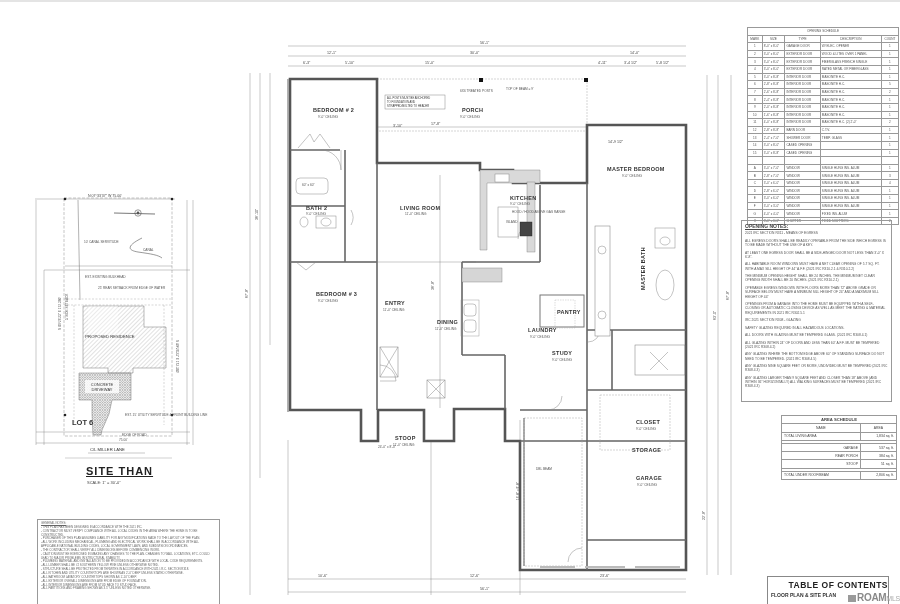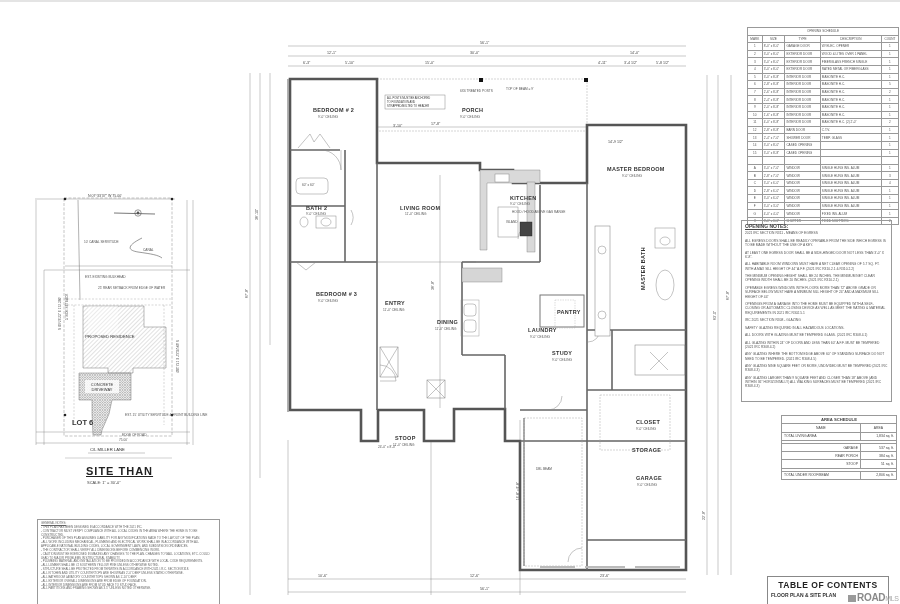--- a/index.html
+++ b/index.html
@@ -23,21 +23,21 @@
   .sched th{font-weight:normal;}
   .sched .title{text-align:center;}
   .notes{position:absolute;left:741px;top:220px;width:151px;height:182px;border:1px solid #999;padding:3px 3px;box-sizing:border-box;font-size:3.3px;color:#555;line-height:4.3px;}
   .notes .h{font-size:5px;font-weight:bold;text-decoration:underline;color:#444;margin-bottom:3px;}
   .notes p{margin:0 0 3.2px 0;}
   .area{position:absolute;left:781px;top:415px;width:116px;border-collapse:collapse;font-size:3.4px;color:#444;}
   .area td{border:0.5px solid #999;padding:0 2px;height:7.3px;}
   .area .hd{text-align:center;font-size:4.2px;font-weight:bold;}
   .area .r{text-align:right;}
   .toc{position:absolute;left:767px;top:576px;width:120px;height:28px;border:1px solid #888;border-bottom:none;background:#fff;}
-  .toc .a{font-size:8.5px;font-weight:bold;text-align:center;margin-top:3px;letter-spacing:0.5px;color:#222;}
+  .toc .a{font-size:8.5px;font-weight:bold;text-align:right;margin-top:3px;letter-spacing:0.5px;color:#222;}
   .toc .b{font-size:5px;font-weight:bold;margin-left:3px;margin-top:2px;color:#333;}
   .wm{position:absolute;left:848px;top:592px;font-size:10px;font-weight:bold;color:#8a8a8a;letter-spacing:-0.3px;}
   .wm span{font-size:7px;font-weight:normal;color:#aaa;}
   .wm .ic{display:inline-block;width:8px;height:7px;background:#9a9a9a;margin-right:1px;vertical-align:-1px;}
   .gnotes{position:absolute;left:37px;top:519px;width:183px;height:85px;border:1px solid #999;border-bottom:none;padding:2px 3px;box-sizing:border-box;font-size:2.9px;color:#666;line-height:3.85px;overflow:hidden;}
   .gnotes .h{text-decoration:underline;}
   .siteTitle{position:absolute;left:86px;top:465px;font-size:11px;font-weight:bold;letter-spacing:1px;color:#222;text-decoration:underline;text-decoration-thickness:1px;}
   .siteScale{position:absolute;left:87px;top:480px;font-size:4px;color:#444;}
 </style>
 </head>
@@ -523,14 +523,14 @@
   </tr>
 </tbody>
   </table>
 
 <div class="toc">
   <div class="a">TABLE OF CONTENTS</div>
   <div class="b">FLOOR PLAN &amp; SITE PLAN</div>
 </div>
 
 <div class="wm">
-  <span class="ic"></span><b>ROAD</b><span>MLS</span>
+  <span class="ic"></span><b>ROAM</b><span>MLS</span>
 </div>
 
 </body></html>

